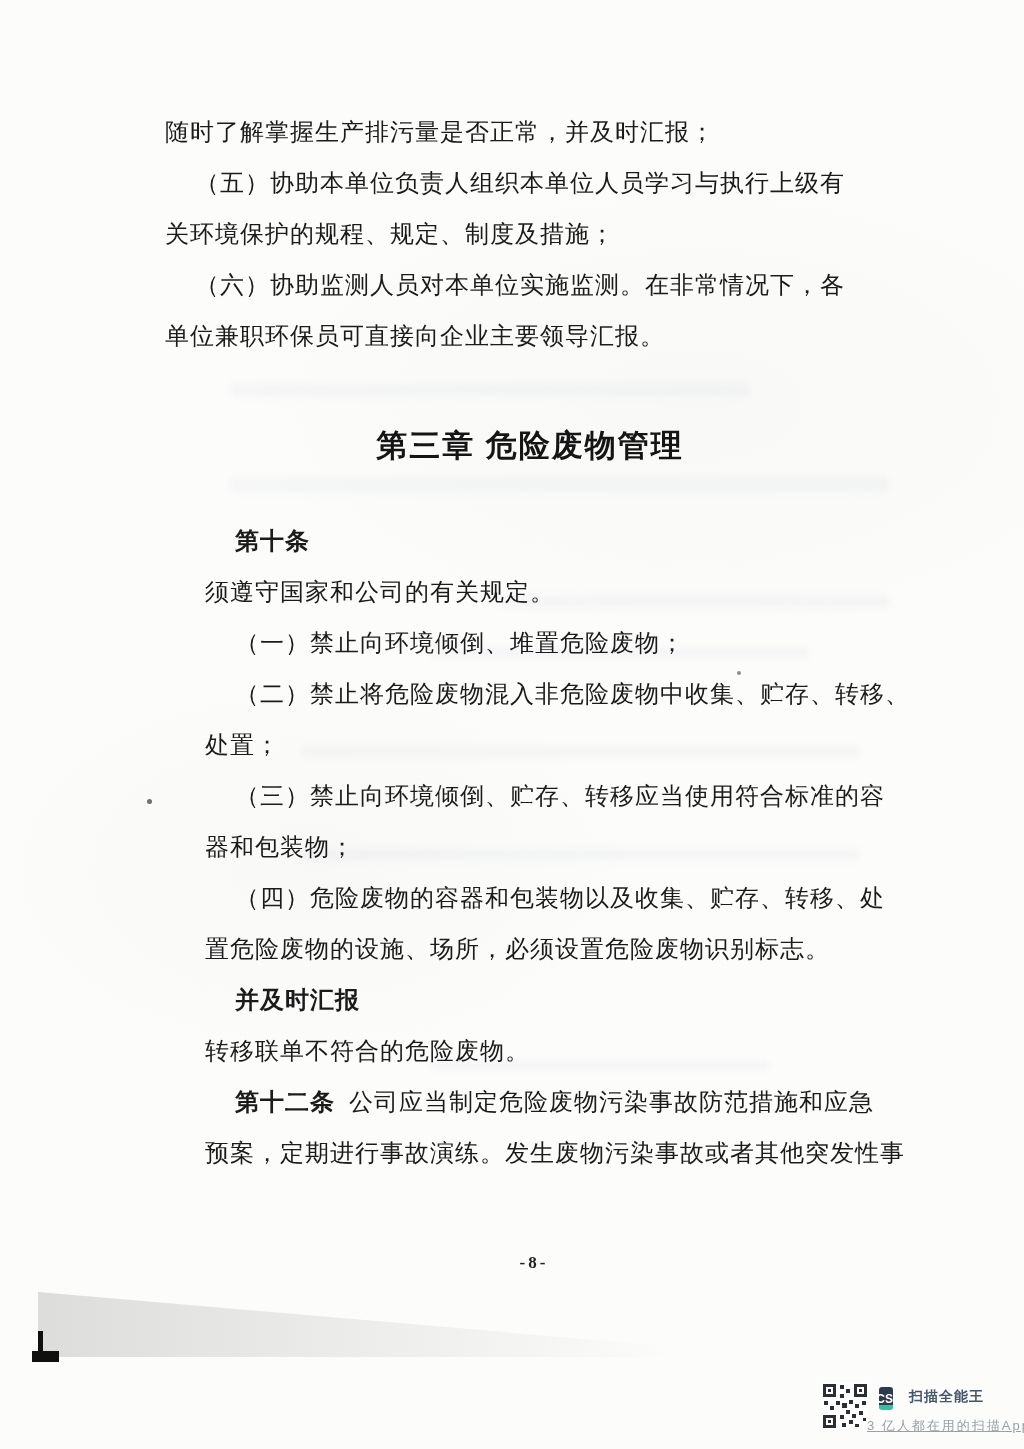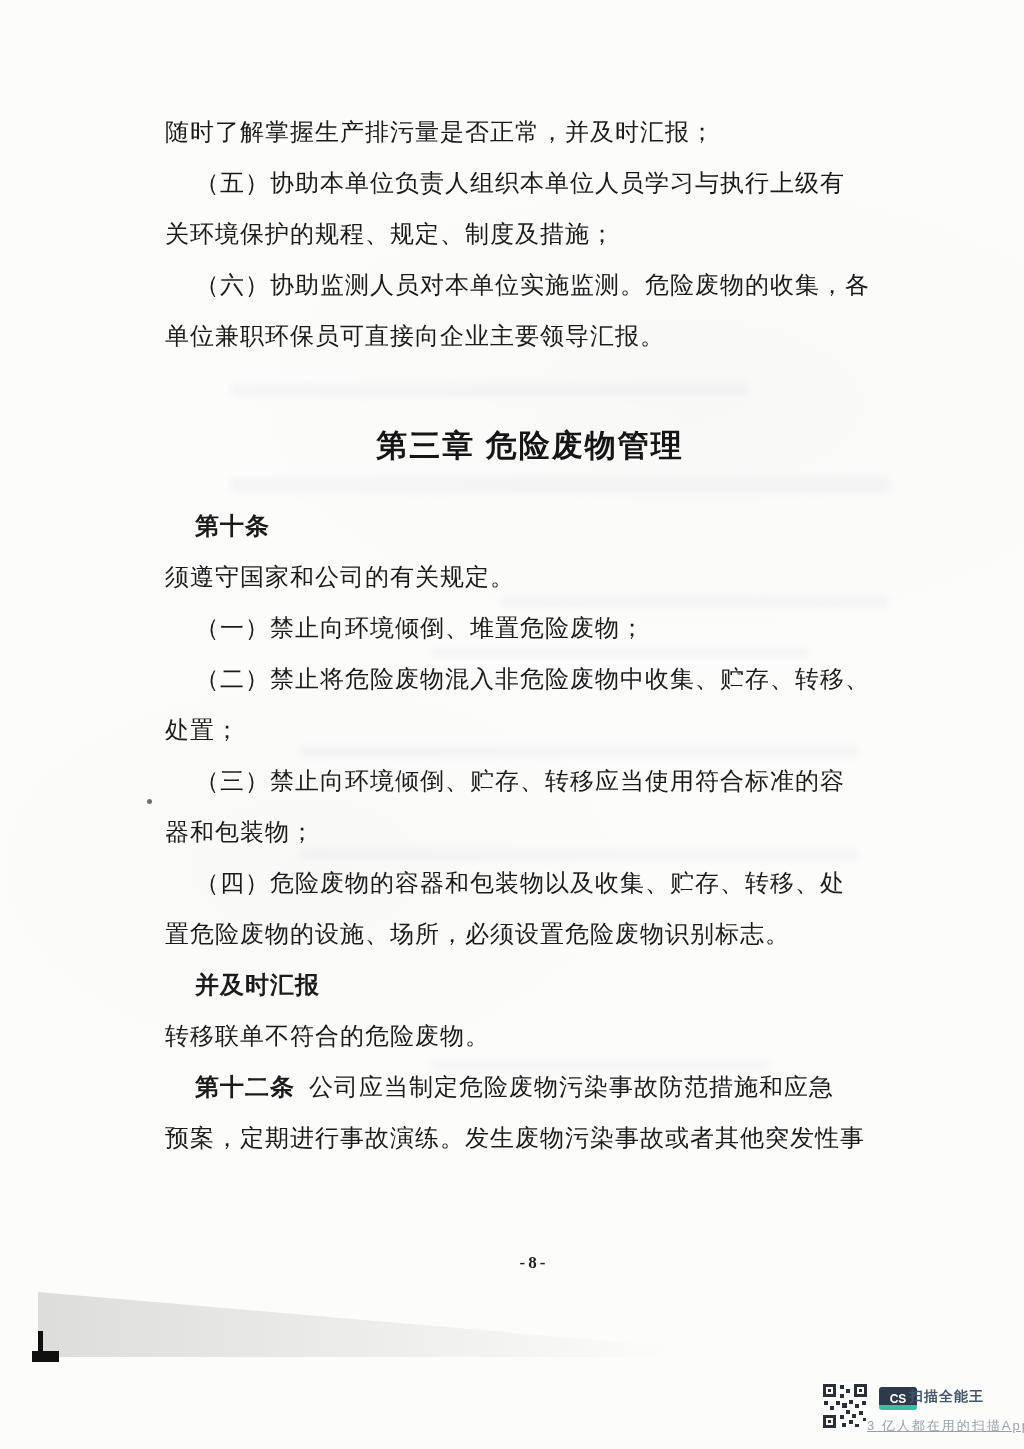--- a/index.html
+++ b/index.html
@@ -9,21 +9,21 @@
     background:
       radial-gradient(ellipse 700px 360px at 68% 28%, rgba(60,60,60,0.02), transparent 70%),
       radial-gradient(ellipse 500px 300px at 30% 60%, rgba(60,60,60,0.018), transparent 70%),
       #fcfcfb;
     font-family:"Liberation Serif","DejaVu Serif",serif;
     color:#1b1b1b;
     overflow:hidden;
   }
   .text-block{position:absolute;left:165px;width:735px;}
   .block-a{top:106px;}
-  .block-b{top:500px;}
+  .block-b{top:515px;margin-left:40px;}
   .line{
     height:51px;display:flex;align-items:center;
     font-size:24px;letter-spacing:1px;white-space:nowrap;
   }
   .line.indent{padding-left:30px;}
   .term:not(:empty){
     font-weight:bold;margin-right:14px;
     font-family:"Liberation Sans","DejaVu Sans",sans-serif;
   }
   .chapter-heading{
@@ -57,24 +57,24 @@
     background:linear-gradient(to right,#d7d7d6,#ececeb 55%,rgba(245,245,244,0) 96%);
     clip-path:polygon(0 0,100% 88%,100% 100%,0 100%);
     opacity:.85;
   }
   .mark-v{position:absolute;left:38px;top:1331px;width:5px;height:25px;background:#101010;}
   .mark-h{position:absolute;left:32px;top:1351px;width:27px;height:11px;background:#101010;}
   
   .scanbar{position:absolute;left:820px;top:1380px;width:195px;height:56px;}
   .qr{position:absolute;left:2px;top:3px;}
   .cs-logo{
-    position:absolute;left:59px;top:7px;width:38px;height:23px;
+    position:absolute;left:59px;top:7px;width:14px;height:23px;
     background:linear-gradient(to bottom,#2d3a4b 80%,#2fc39e 80%);
     border-radius:3px;
-    display:flex;align-items:center;justify-content:center;
+    display:flex;align-items:center;justify-content:flex-end;
     font-family:"Liberation Sans","DejaVu Sans",sans-serif;
     font-weight:bold;font-size:12px;color:#ffffff;letter-spacing:0;
   }
   .app-name{
     position:absolute;left:89px;top:8px;
     font-family:Liberation Sans, sans-serif;
     font-size:14px;font-weight:bold;letter-spacing:1px;color:#44566b;white-space:nowrap;
   }
   .tagline{
     position:absolute;left:47px;top:37px;
@@ -105,21 +105,21 @@
     <div class="line indent">
         <span class="term"></span>
         <span>（五）协助本单位负责人组织本单位人员学习与执行上级有</span>
       </div>
     <div class="line">
         <span class="term"></span>
         <span>关环境保护的规程、规定、制度及措施；</span>
       </div>
     <div class="line indent">
         <span class="term"></span>
-        <span>（六）协助监测人员对本单位实施监测。危险废物的收集，各</span>
+        <span>（六）协助监测人员对本单位实施监测。在非常情况下，各</span>
       </div>
     <div class="line">
         <span class="term"></span>
         <span>单位兼职环保员可直接向企业主要领导汇报。</span>
       </div>
   </div>
 
   <div class="chapter-heading">第三章 危险废物管理</div>
 
   <div class="text-block block-b">

